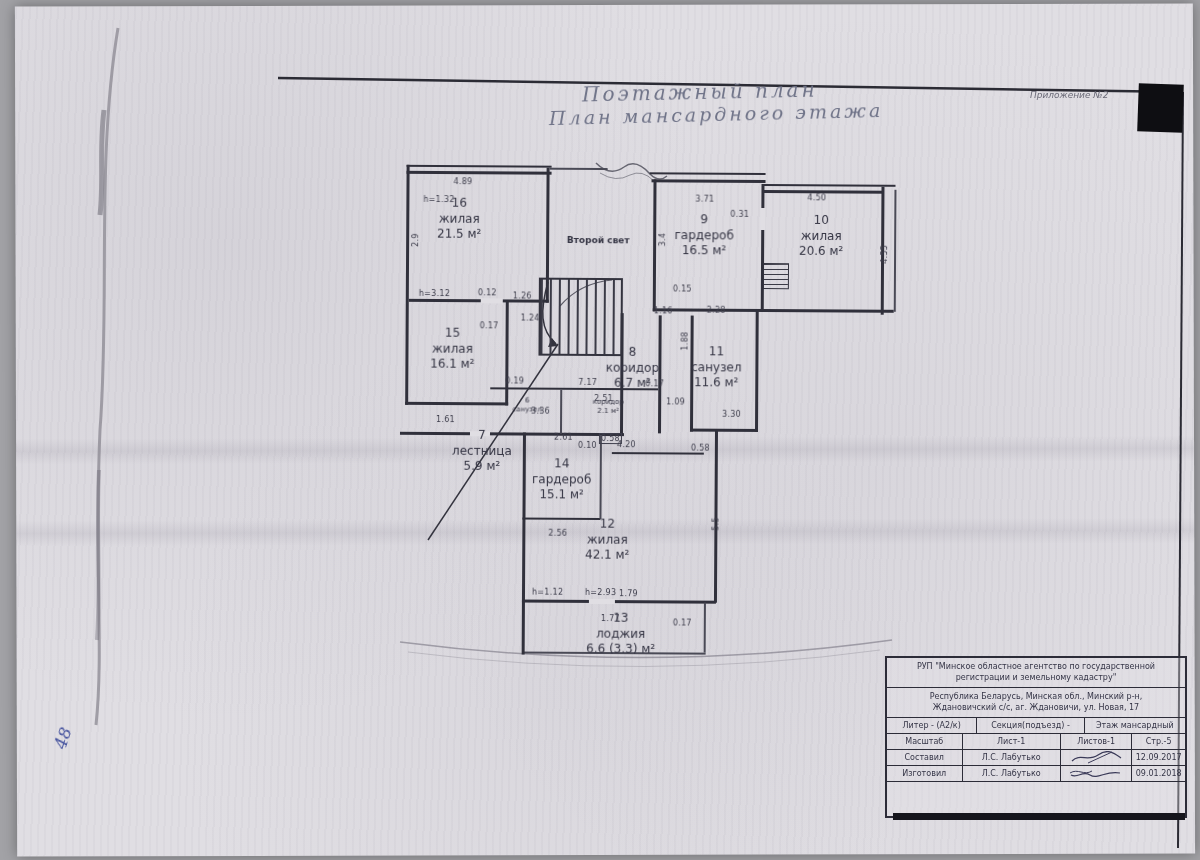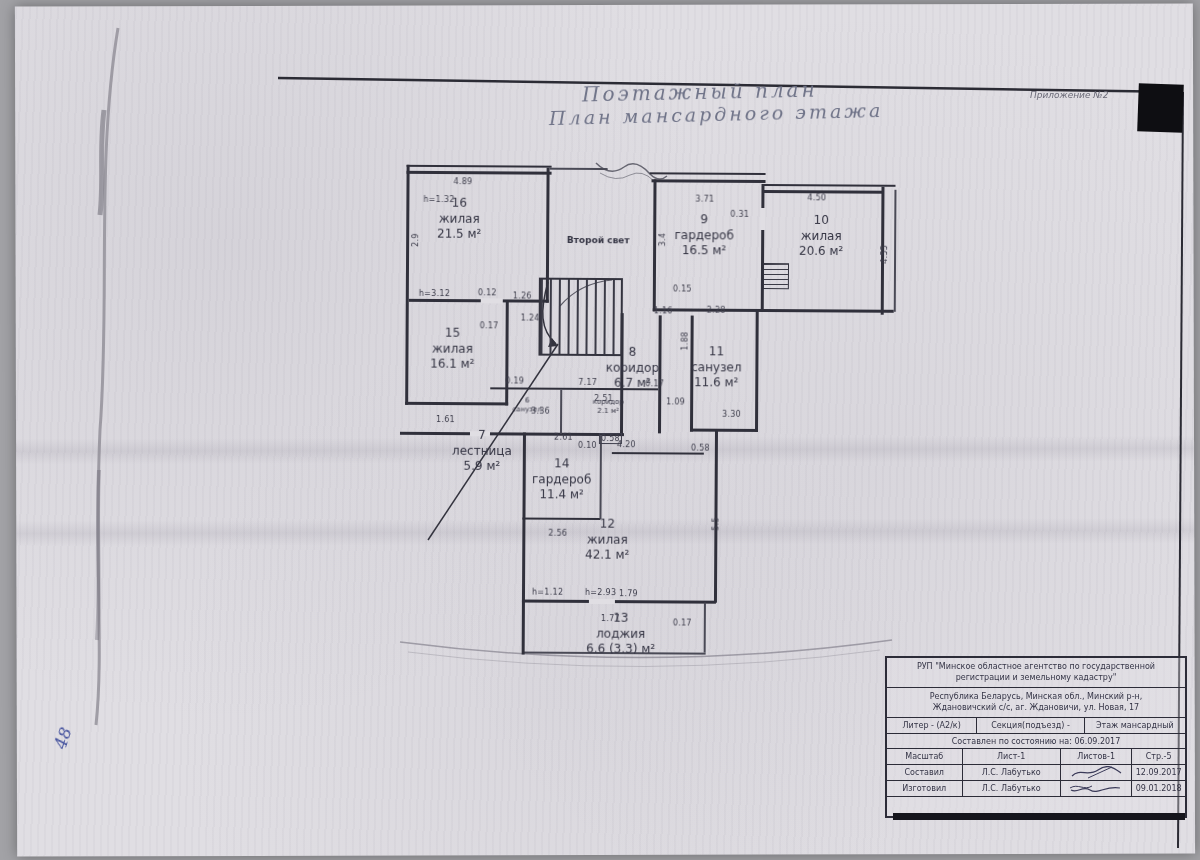--- a/index.html
+++ b/index.html
@@ -177,21 +177,21 @@
     <span class="ra">2.1 м²</span>
   </div>
   <div class="room-label" style="left:482px;top:452px">
     <span class="rn">7</span>
     <span class="rn">лестница</span>
     <span class="ra">5.9 м²</span>
   </div>
   <div class="room-label" style="left:562px;top:480px">
     <span class="rn">14</span>
     <span class="rn">гардероб</span>
-    <span class="ra">11.4 м²</span>
+    <span class="ra">15.1 м²</span>
   </div>
   <div class="room-label" style="left:608px;top:540px">
     <span class="rn">12</span>
     <span class="rn">жилая</span>
     <span class="ra">42.1 м²</span>
   </div>
   <div class="room-label" style="left:622px;top:634px">
     <span class="rn">13</span>
     <span class="rn">лоджия</span>
     <span class="ra">6.6 (3.3) м²</span>
@@ -253,23 +253,20 @@
     <div class="tc" style="width:100%;flex-direction:column;line-height:1.35">
       <span>Республика Беларусь, Минская обл., Минский р-н,</span>
       <span>Ждановичский с/с, аг. Ждановичи, ул. Новая, 17</span>
     </div>
   </div>
   <div class="trow" style="height:15px">
     <div class="tc l1">Литер - (А2/к)</div>
     <div class="tc l2">Секция(подъезд)    -</div>
     <div class="tc l3">Этаж   мансардный</div>
   </div>
-  <div class="trow" style="height:14px">
-    <div class="tc" style="width:100%">Составлен по состоянию на: 06.09.2017</div>
-  </div>
   <div class="trow" style="height:15px">
     <div class="tc c1">Масштаб</div>
     <div class="tc c2">Лист-1</div>
     <div class="tc c3">Листов-1</div>
     <div class="tc c4">Стр.-5</div>
   </div>
   <div class="trow" style="height:15px">
     <div class="tc c1">Составил</div>
     <div class="tc c2">Л.С. Лабутько</div>
     <div class="tc c3">

